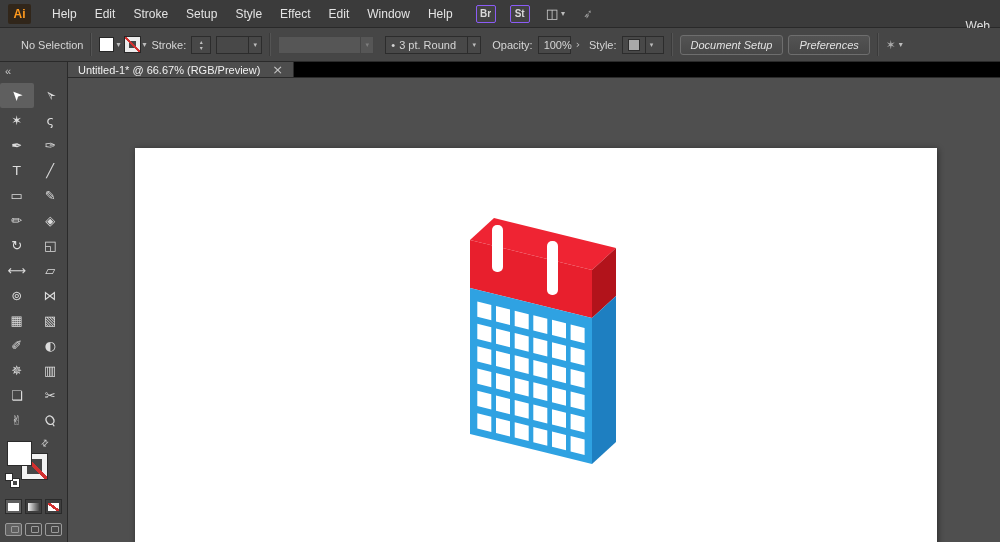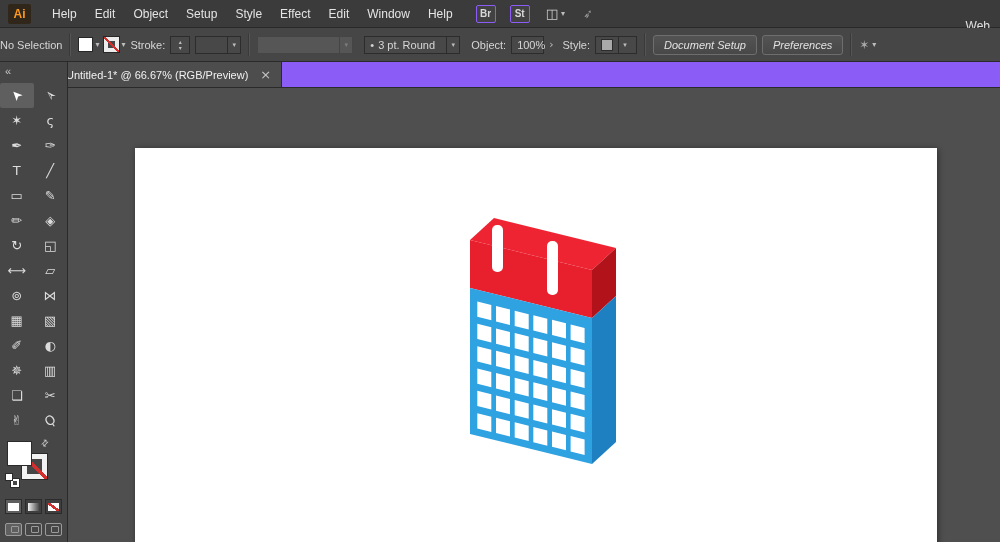--- a/index.html
+++ b/index.html
@@ -19,21 +19,21 @@
               display:flex;align-items:center;justify-content:center;}
   .arrange{display:flex;align-items:center;gap:3px;margin-left:16px;color:#CFCFCF;}
   .gicon{font-family:"DejaVu Sans",sans-serif;font-size:13px;}
   .caret{font-size:8px;color:#BDBDBD;font-family:"DejaVu Sans",sans-serif;}
   .gpu{margin-left:18px;color:#9A9A9A;font-size:12px;font-family:"DejaVu Sans",sans-serif;display:inline-block;transform:rotate(-10deg);}
   .workspace{margin-left:auto;font-size:12px;color:#E0E0E0;margin-top:24px;}
 
   
   .controlbar{position:absolute;left:0;top:28px;width:100%;height:34px;background:#464646;
               border-bottom:1px solid #2A2A2A;display:flex;align-items:center;gap:5px;
-              padding:0 0;font-size:11px;color:#D6D6D6;}
+              padding:0 21px;font-size:11px;color:#D6D6D6;}
   .cb-sep{width:2px;align-self:stretch;margin:5px 2px;border-left:1px solid #3A3A3A;border-right:1px solid #545454;}
   .cb-label{white-space:nowrap;}
   .swgroup{display:flex;align-items:center;gap:2px;}
   .cb-fill{width:15px;height:15px;background:#FFF;border:1px solid #272727;display:inline-block;}
   .cb-stroke{width:15px;height:15px;border:4px solid #ECECEC;outline:1px solid #272727;
              position:relative;background:#464646;display:inline-block;}
   .cb-stroke::after{content:"";position:absolute;inset:-4px;
              background:linear-gradient(to top right,transparent 44%,#D2302F 44%,#D2302F 56%,transparent 56%);}
   .spinner{width:20px;height:18px;background:#484848;border:1px solid #2C2C2C;display:flex;
            flex-direction:column;align-items:center;justify-content:center;line-height:6px;
@@ -46,21 +46,21 @@
   .dd.disabled{background:#565656;border-color:#454545;}
   .dd.disabled .dcaret{color:#7E7E7E;border-left-color:#454545;}
   .flycaret{font-size:11px;color:#BDBDBD;font-family:"DejaVu Sans",sans-serif;}
   .style-chip{width:12px;height:12px;background:#A9A9A9;border:1px solid #2C2C2C;display:inline-block;}
   .btn{height:20px;padding:0 10px;border:1px solid #6E6E6E;border-radius:3px;
        background:linear-gradient(#535353,#484848);color:#E2E2E2;font-size:11px;
        display:flex;align-items:center;white-space:nowrap;font-family:inherit;font-style:italic;}
   .wandgroup{display:flex;align-items:center;gap:3px;color:#ABABAB;}
 
   
-  .tabstrip{position:absolute;left:56px;top:62px;right:0;height:26px;background:#8b5cf6;
+  .tabstrip{position:absolute;left:68px;top:62px;right:0;height:16px;background:#000000;
             border-bottom:1px solid #2A2A2A;display:flex;}
   .tab{background:#4D4D4D;border-right:1px solid #2A2A2A;display:flex;align-items:center;
        gap:12px;padding:0 10px;font-size:11px;color:#F1F1F1;white-space:nowrap;}
   .tab-close{color:#C6C6C6;font-size:13px;line-height:1;font-family:"DejaVu Sans",sans-serif;}
 
   
   .toolbar{position:absolute;left:0;top:62px;width:68px;bottom:0;background:#464646;border-right:1px solid #2A2A2A;}
   .tb-head{height:17px;display:flex;align-items:center;padding:0 5px;font-size:11px;color:#C6C6C6;}
   .tool-grid{display:grid;grid-template-columns:1fr 1fr;padding-top:4px;}
   .tool{height:25px;display:flex;align-items:center;justify-content:center;}
@@ -102,21 +102,21 @@
 </head>
 <body>
 
 <div class="app">
 
   <div class="menubar">
     <div class="logo">Ai</div>
     <nav class="menus" id="menu-items">
         <span class="menu-item">Help</span>
         <span class="menu-item">Edit</span>
-        <span class="menu-item">Object</span>
+        <span class="menu-item">Stroke</span>
         <span class="menu-item">Setup</span>
         <span class="menu-item">Style</span>
         <span class="menu-item">Effect</span>
         <span class="menu-item">Edit</span>
         <span class="menu-item">Window</span>
         <span class="menu-item">Help</span>
       </nav>
     <div class="appbar-btn">Br</div>
     <div class="appbar-btn">St</div>
     <div class="arrange">
@@ -152,21 +152,21 @@
       <span class="val" style="flex:1"></span>
       <span class="dcaret">▾</span>
     </div>
     <div class="dd" style="width:96px;margin-left:6px">
       <span class="val" style="flex:1">
         <span>•</span>
         <span>3 pt. Round</span>
       </span>
       <span class="dcaret">▾</span>
     </div>
-    <span class="cb-label" style="margin-left:6px">Object:</span>
+    <span class="cb-label" style="margin-left:6px">Opacity:</span>
     <div class="dd" style="width:33px">
       <span class="val">100%</span>
     </div>
     <span class="flycaret">›</span>
     <span class="cb-label" style="margin-left:4px">Style:</span>
     <div class="dd" style="width:42px">
       <span class="val">
           <span class="style-chip"></span>
         </span>
       <span class="dcaret">▾</span>

